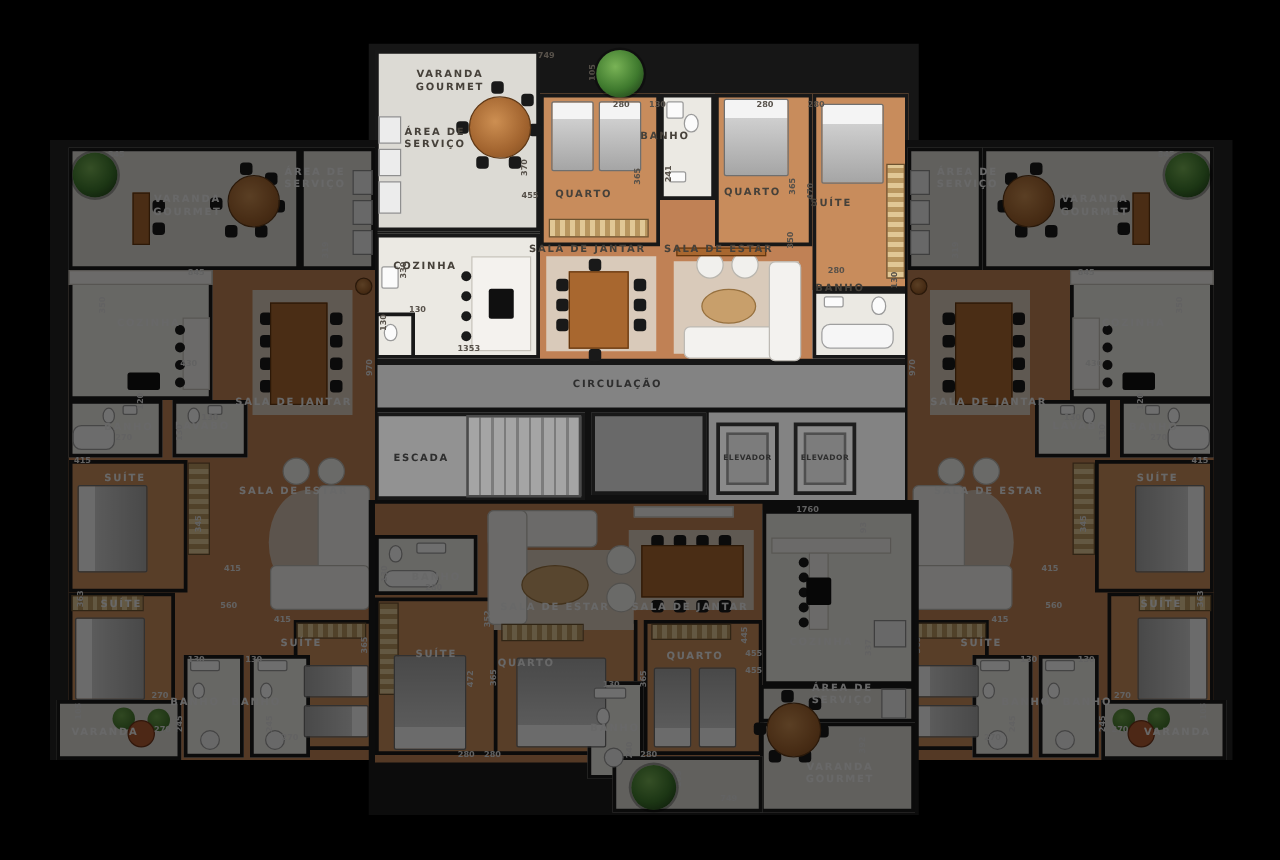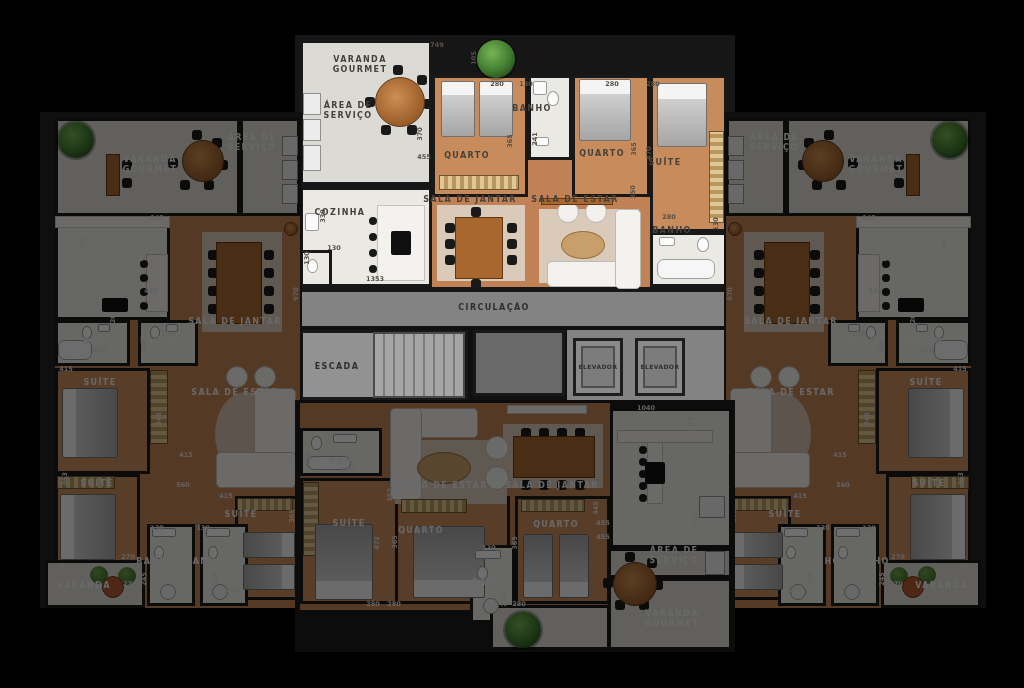--- a/index.html
+++ b/index.html
@@ -478,21 +478,21 @@
     <div class="d" style="left:52px;top:70px">280</div>
     <div class="d v" style="left:82px;top:143px">472</div>
     <div class="d" style="left:78px;top:204px">280</div>
     <div class="d v" style="left:95px;top:95px">352</div>
     <div class="d v" style="left:100px;top:142px">365</div>
     <div class="d" style="left:99px;top:204px">280</div>
     <div class="d v" style="left:220px;top:143px">365</div>
     <div class="d" style="left:224px;top:204px">280</div>
     <div class="d" style="left:194px;top:148px">130</div>
     <div class="d v" style="left:209px;top:200px">240</div>
-    <div class="d" style="left:351px;top:8px">1040</div>
+    <div class="d" style="left:351px;top:8px">1760</div>
     <div class="d v" style="left:396px;top:22px">93</div>
     <div class="d v" style="left:400px;top:118px">337</div>
     <div class="d v" style="left:301px;top:108px">445</div>
     <div class="d" style="left:308px;top:123px">455</div>
     <div class="d" style="left:308px;top:137px">455</div>
     <div class="d v" style="left:395px;top:196px">392</div>
     <div class="d" style="left:288px;top:239px">749</div>
     <div class="d v" style="left:248px;top:223px">105</div>
   </div>
 

